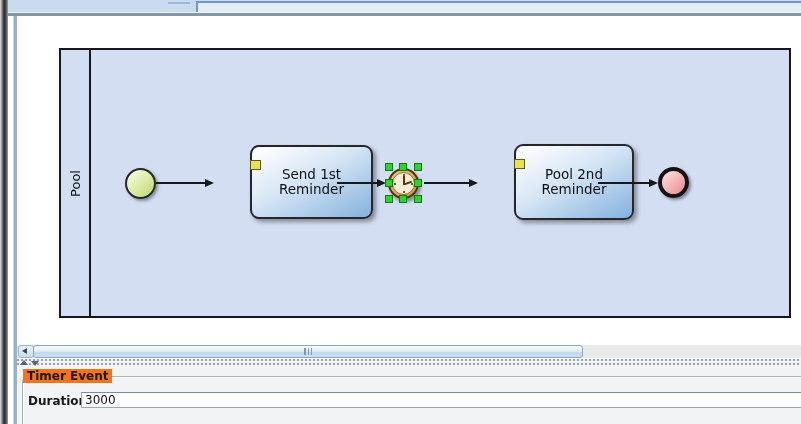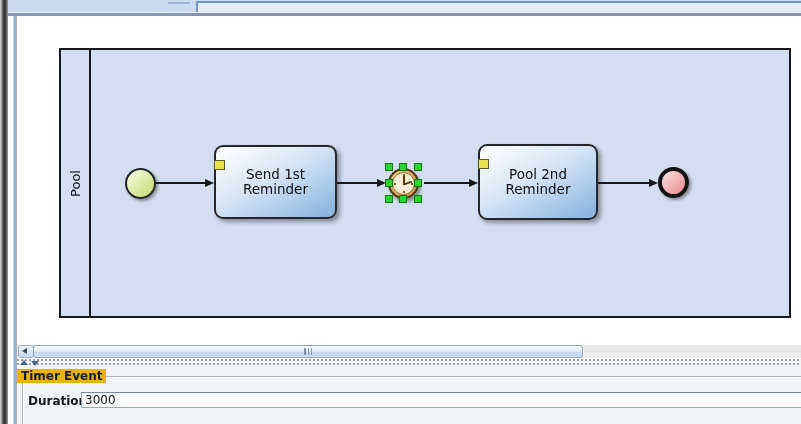--- a/index.html
+++ b/index.html
@@ -54,21 +54,21 @@
   .arrowhead {
     position:absolute; top:163px; width:0; height:0;
     border-top:4.5px solid transparent; border-bottom:4.5px solid transparent;
     border-left:9px solid #16181d;
   }
   .task {
     position:absolute; border:2px solid #25272c; border-radius:9px;
     background:linear-gradient(150deg,#fefeff 4%,#d5e5f5 45%,#84b1de 100%);
     box-shadow:3px 3px 4px rgba(40,40,40,.45);
     display:flex; flex-direction:column; justify-content:center; align-items:center;
-    font-size:13.5px; line-height:15px; color:#101014; text-align:center;
+    font-size:13.5px; line-height:15px; color:#101014; text-align:center;margin-left:36px;
   }
   .task1 { left:197px; top:129px; width:119px; height:70px; }
   .task2 { left:461px; top:128px; width:116px; height:72px; }
   .marker {
     position:absolute; left:-2px; top:13px; width:9px; height:8px;
     background:#e7e24e; border:1px solid #5c5c20;
   }
   
   .clock {
     position:absolute; left:371px; top:152px; width:27px; height:27px; border-radius:50%;
@@ -129,21 +129,21 @@
     border-top:5px solid #47658f;
   }
   
   .props { position:absolute; left:17px; top:367px; width:784px; height:57px; background:#f2f3f5; overflow:hidden; }
   .group-box {
     position:absolute; left:5px; top:9px; width:790px; height:55px;
     border:1px solid #aab1bb; border-radius:6px;
     box-shadow:inset 1px 1px 0 rgba(255,255,255,.9);
   }
   .group-title {
-    position:absolute; left:0; top:2px; background:#eab308; padding:0 4px;
+    position:absolute; left:6px; top:2px; background:#f97316; padding:0 4px;
     font-size:12px; font-weight:bold; color:#17181a;
   }
   .field-label {
     position:absolute; left:11px; top:27px;
     font-size:12px; font-weight:bold; color:#17181a;
   }
   .field-input {
     position:absolute; left:64px; top:25px; width:724px; height:14px;
     border:1px solid #9aa8bb; border-top-color:#7a8ba0; background:#ffffff;
     font-family:"DejaVu Sans","Liberation Sans",sans-serif; font-size:12px; color:#111;

